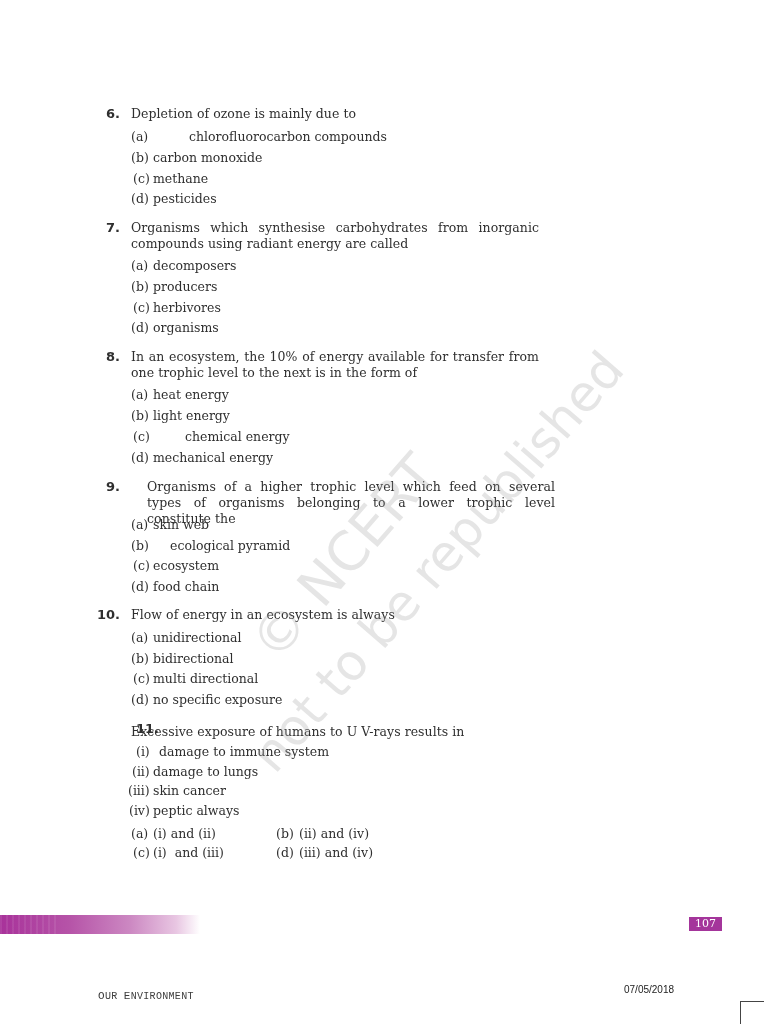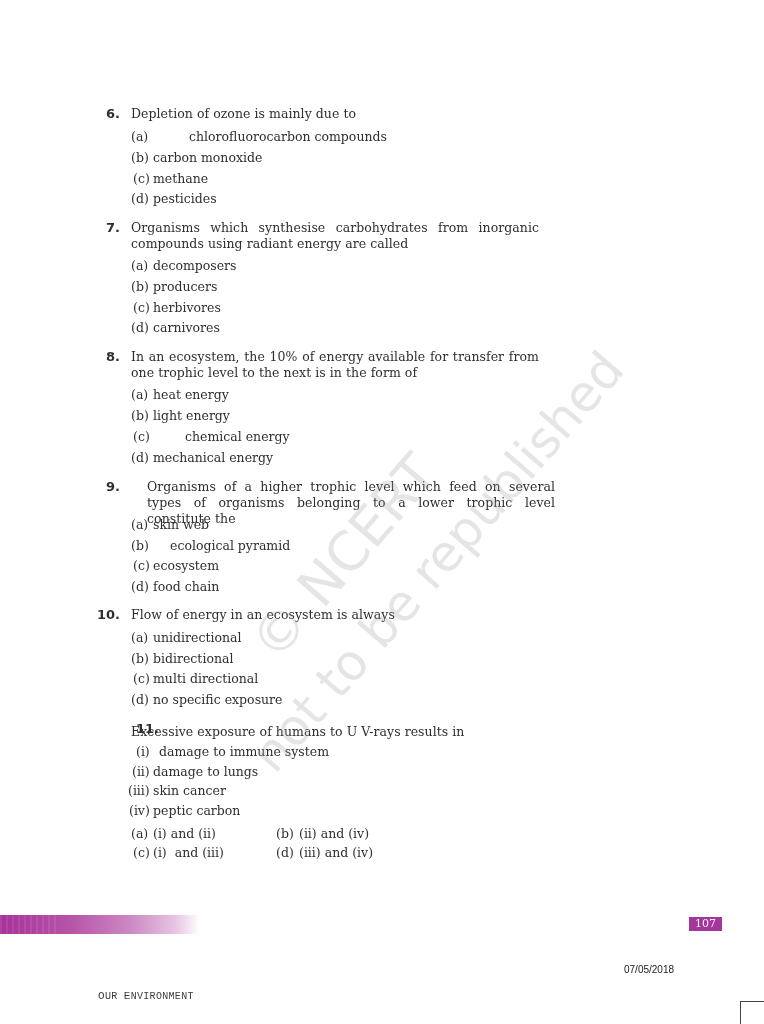--- a/index.html
+++ b/index.html
@@ -45,21 +45,21 @@
     position: absolute; left: 98px; top: 966px; font-size: 10px; color: #3d3d3d;
     font-family: Liberation Mono, monospace; letter-spacing: 0.3px; margin-top: 24px;
   }
   .footer-title .big { font-size: 11px; }
   .page-num {
     position: absolute; left: 689px; top: 917px; width: 33px; height: 14px;
     background: #a4359b; color: #ffffff; font-size: 11px; line-height: 14px; text-align: center;
     font-family: "DejaVu Serif", "Liberation Serif", serif;
   }
   .print-date {
-    position: absolute; left: 624px; top: 964px; font-size: 10px; color: #222;
+    position: absolute; left: 624px; top: 984px; font-size: 10px; color: #222;
     font-family: "Liberation Sans", sans-serif;
   }
   .crop-mark {
     position: absolute; left: 740px; top: 1001px; width: 30px; height: 30px;
     border-left: 1.5px solid #444; border-top: 1.5px solid #444;
   }
 </style>
 </head>
 <body>
 
@@ -73,21 +73,21 @@
     <div class="opt" style="left:133px; top:171px;"><span class="lbl">(c)</span><span class="txt" style="left:20px;">methane</span></div>
     <div class="opt" style="left:131px; top:191px;"><span class="lbl">(d)</span><span class="txt" style="left:22px;">pesticides</span></div>
   </div>
 
   <div class="question">
     <div class="q-num" style="left:90px; top:220px;">7.</div>
     <div class="q-text" style="top:220px;">Organisms which synthesise carbohydrates from inorganic compounds using radiant energy are called</div>
     <div class="opt" style="left:131px; top:258px;"><span class="lbl">(a)</span><span class="txt" style="left:22px;">decomposers</span></div>
     <div class="opt" style="left:131px; top:279px;"><span class="lbl">(b)</span><span class="txt" style="left:22px;">producers</span></div>
     <div class="opt" style="left:133px; top:300px;"><span class="lbl">(c)</span><span class="txt" style="left:20px;">herbivores</span></div>
-    <div class="opt" style="left:131px; top:320px;"><span class="lbl">(d)</span><span class="txt" style="left:22px;">carnivores</span></div>
+    <div class="opt" style="left:131px; top:320px;"><span class="lbl">(d)</span><span class="txt" style="left:22px;">organisms</span></div>
   </div>
 
   <div class="question">
     <div class="q-num" style="left:90px; top:349px;">8.</div>
     <div class="q-text" style="top:349px;">In an ecosystem, the 10% of energy available for transfer from one trophic level to the next is in the form of</div>
     <div class="opt" style="left:131px; top:387px;"><span class="lbl">(a)</span><span class="txt" style="left:22px;">heat energy</span></div>
     <div class="opt" style="left:131px; top:408px;"><span class="lbl">(b)</span><span class="txt" style="left:22px;">light energy</span></div>
     <div class="opt" style="left:133px; top:429px;"><span class="lbl">(c)</span><span class="txt" style="left:20px;margin-left:32px;">chemical energy</span></div>
     <div class="opt" style="left:131px; top:450px;"><span class="lbl">(d)</span><span class="txt" style="left:22px;">mechanical energy</span></div>
   </div>
@@ -110,21 +110,21 @@
     <div class="opt" style="left:131px; top:692px;"><span class="lbl">(d)</span><span class="txt" style="left:22px;">no specific exposure</span></div>
   </div>
 
   <div class="question">
     <div class="q-num" style="left:90px; top:721px;margin-left:39px;">11.</div>
     <div class="q-text" style="top:724px;">Excessive exposure of humans to U V-rays results in</div>
 
     <div class="opt" style="left:136px; top:744px;"><span class="lbl">(i)</span><span class="txt" style="left:23px;">damage to immune system</span></div>
     <div class="opt" style="left:132px; top:764px;"><span class="lbl">(ii)</span><span class="txt" style="left:21px;">damage to lungs</span></div>
     <div class="opt" style="left:128px; top:783px;"><span class="lbl">(iii)</span><span class="txt" style="left:25px;">skin cancer</span></div>
-    <div class="opt" style="left:129px; top:803px;"><span class="lbl">(iv)</span><span class="txt" style="left:24px;">peptic carbon</span></div>
+    <div class="opt" style="left:129px; top:803px;"><span class="lbl">(iv)</span><span class="txt" style="left:24px;">peptic always</span></div>
 
     <div class="opt" style="left:131px; top:826px;"><span class="lbl">(a)</span><span class="txt" style="left:22px;">(i) and (ii)</span></div>
     <div class="opt" style="left:276px; top:826px;"><span class="lbl">(b)</span><span class="txt" style="left:23px;">(ii) and (iv)</span></div>
     <div class="opt" style="left:133px; top:845px;"><span class="lbl">(c)</span><span class="txt" style="left:20px; white-space:pre;">(i)  and (iii)</span></div>
     <div class="opt" style="left:276px; top:845px;"><span class="lbl">(d)</span><span class="txt" style="left:23px;">(iii) and (iv)</span></div>
   </div>
 
   <div class="watermark">
     <div class="wm-line" style="left:262px; top:620px; font-size:54px; transform: rotate(-49deg);">© NCERT</div>
     <div class="wm-line" style="left:262px; top:735px; font-size:50px; transform: rotate(-49deg);">not to be republished</div>

